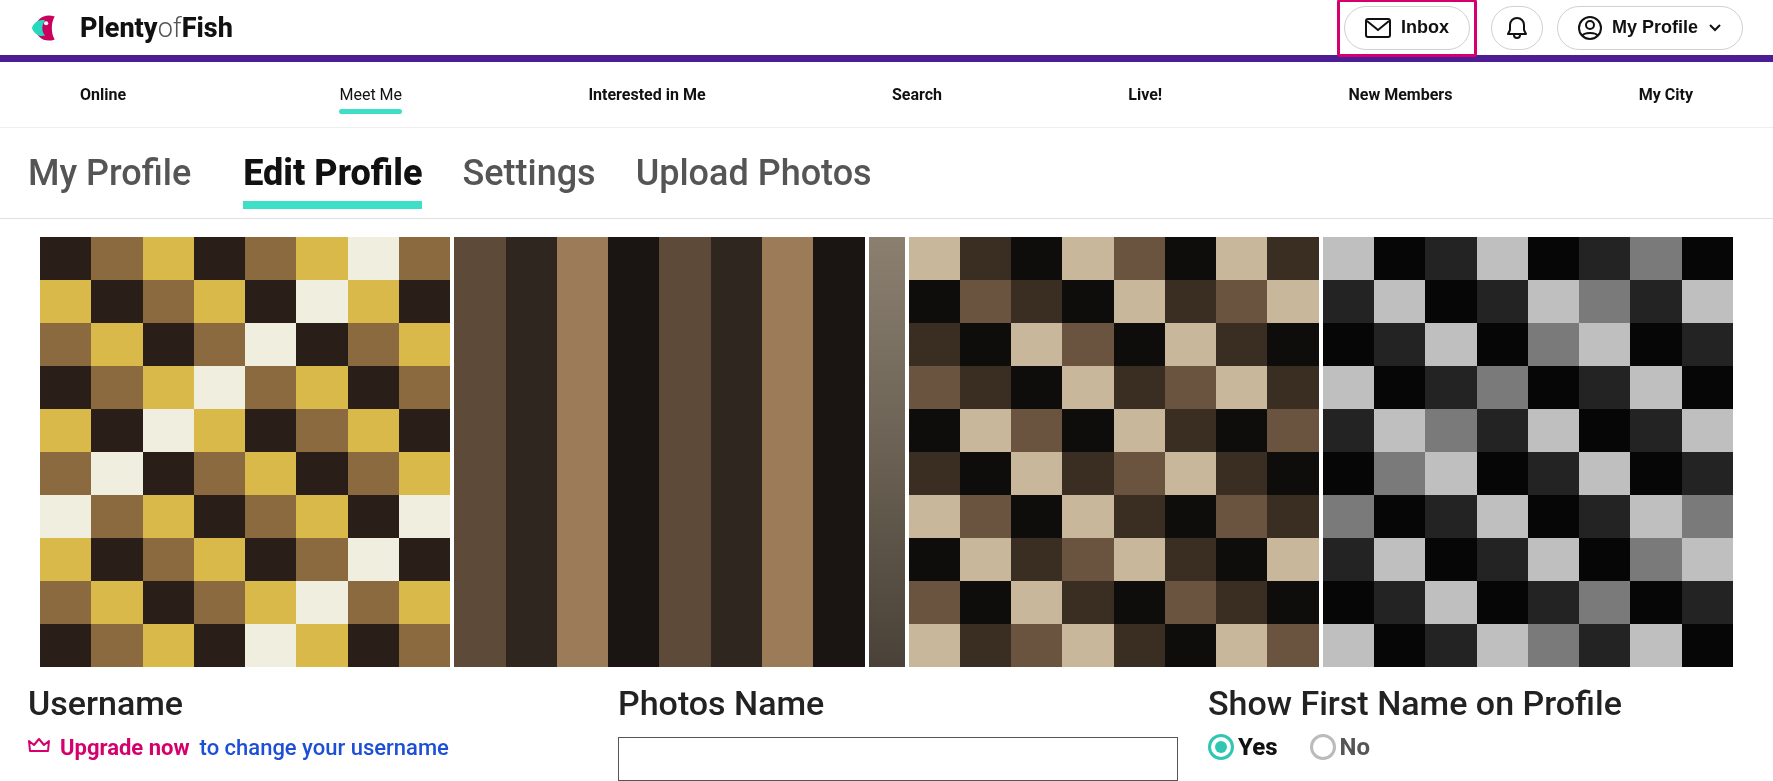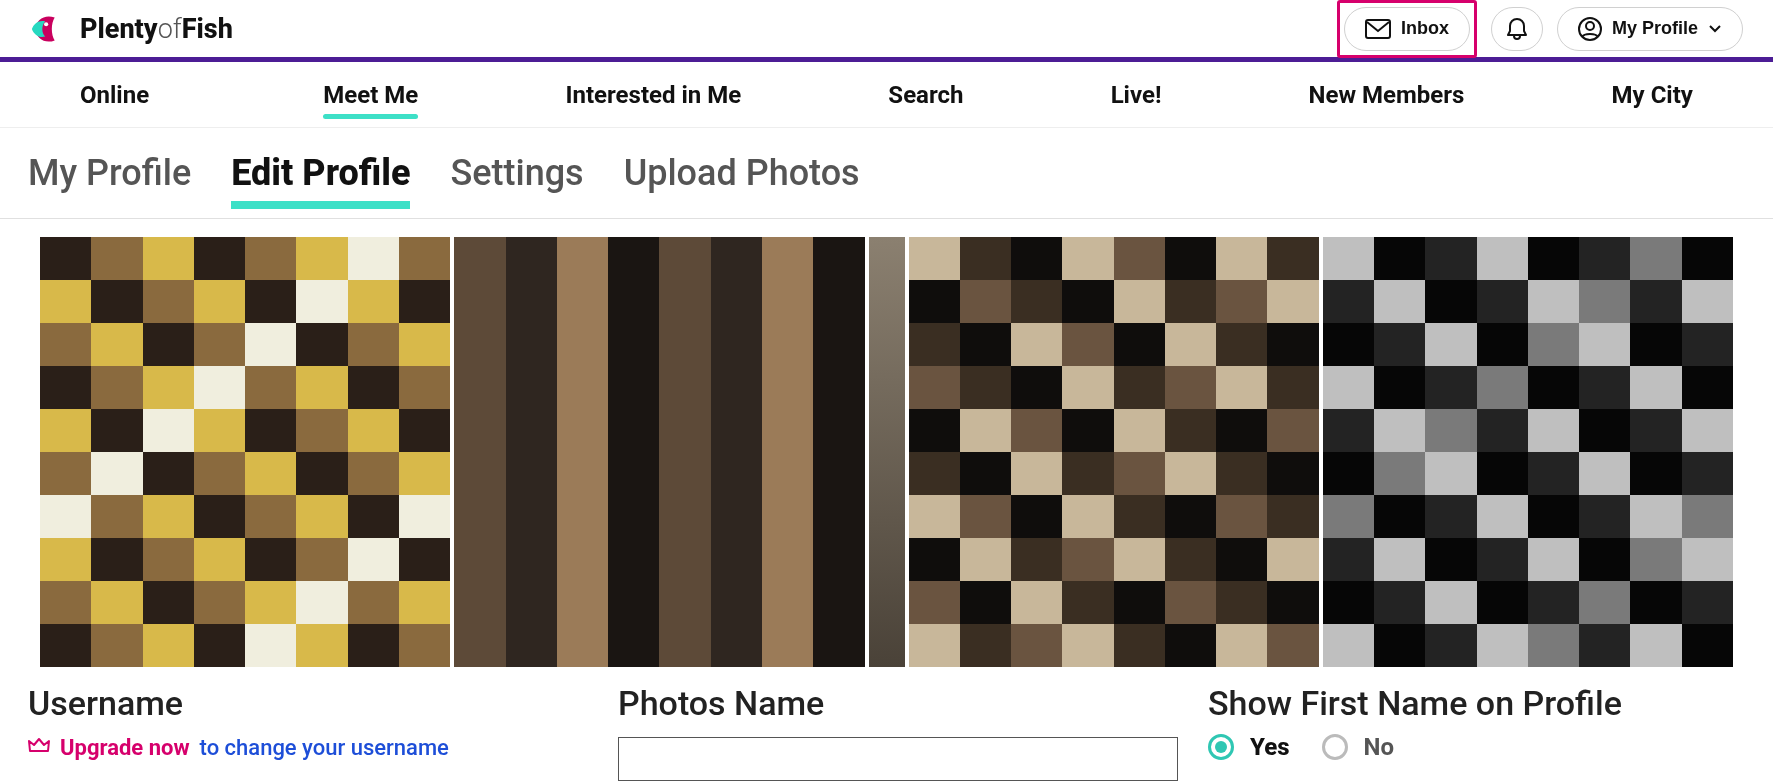--- a/index.html
+++ b/index.html
@@ -9,21 +9,21 @@
     color: #222;
     width: 1773px;
   }
 
   
   .top-bar {
     display: flex;
     align-items: center;
     justify-content: space-between;
     padding: 8px 30px;
-    border-bottom: 5px solid #4c1d95;
+    border-bottom: 7px solid #4c1d95;
     height: 62px;
   }
   .logo-area {
     display: flex;
     align-items: center;
     gap: 12px;
     cursor: pointer;
   }
   .logo-mark {
     width: 38px; height: 38px;
@@ -86,29 +86,29 @@
   
   .main-nav {
     display: flex;
     justify-content: space-between;
     align-items: center;
     padding: 0 80px;
     border-bottom: 1px solid #eee;
     height: 66px;
   }
   .main-nav .nav-item {
-    font-size: 24px;
+    font-size: 16px;
     font-weight: 700;
     color: #111;
     cursor: pointer;
     padding: 16px 0;
     position: relative;
   }
   .main-nav .nav-item.active {
-    font-weight: 700;
+    font-weight: 400;
     margin-left: 27px;
   }
   .main-nav .nav-item.active::after {
     content: "";
     position: absolute;
     left: 0; right: 0; bottom: 6px;
     height: 5px;
     background: #3de0c7;
     border-radius: 3px;
   }
@@ -126,20 +126,21 @@
     font-size: 36px;
     font-weight: 500;
     color: #555;
     cursor: pointer;
     padding-bottom: 14px;
     position: relative;
   }
   .sub-tabs .tab.active {
     font-weight: 800;
     color: #111;
+    margin-left: 12px;
   }
   .sub-tabs .tab.active::after {
     content: "";
     position: absolute;
     left: 0; right: 0; bottom: -1px;
     height: 8px;
     background: #3de0c7;
   }
 
   
@@ -218,21 +219,21 @@
   }
   .radio-row {
     display: flex;
     gap: 32px;
     align-items: center;
     margin-top: 10px;
   }
   .radio-opt {
     display: flex;
     align-items: center;
-    gap: 16px;
+    gap: 4px;
     font-size: 24px;
     font-weight: 700;
     color: #555;
     cursor: pointer;
   }
   .radio-circle {
     width: 26px; height: 26px;
     border: 3px solid #bbb;
     border-radius: 50%;
     position: relative;

